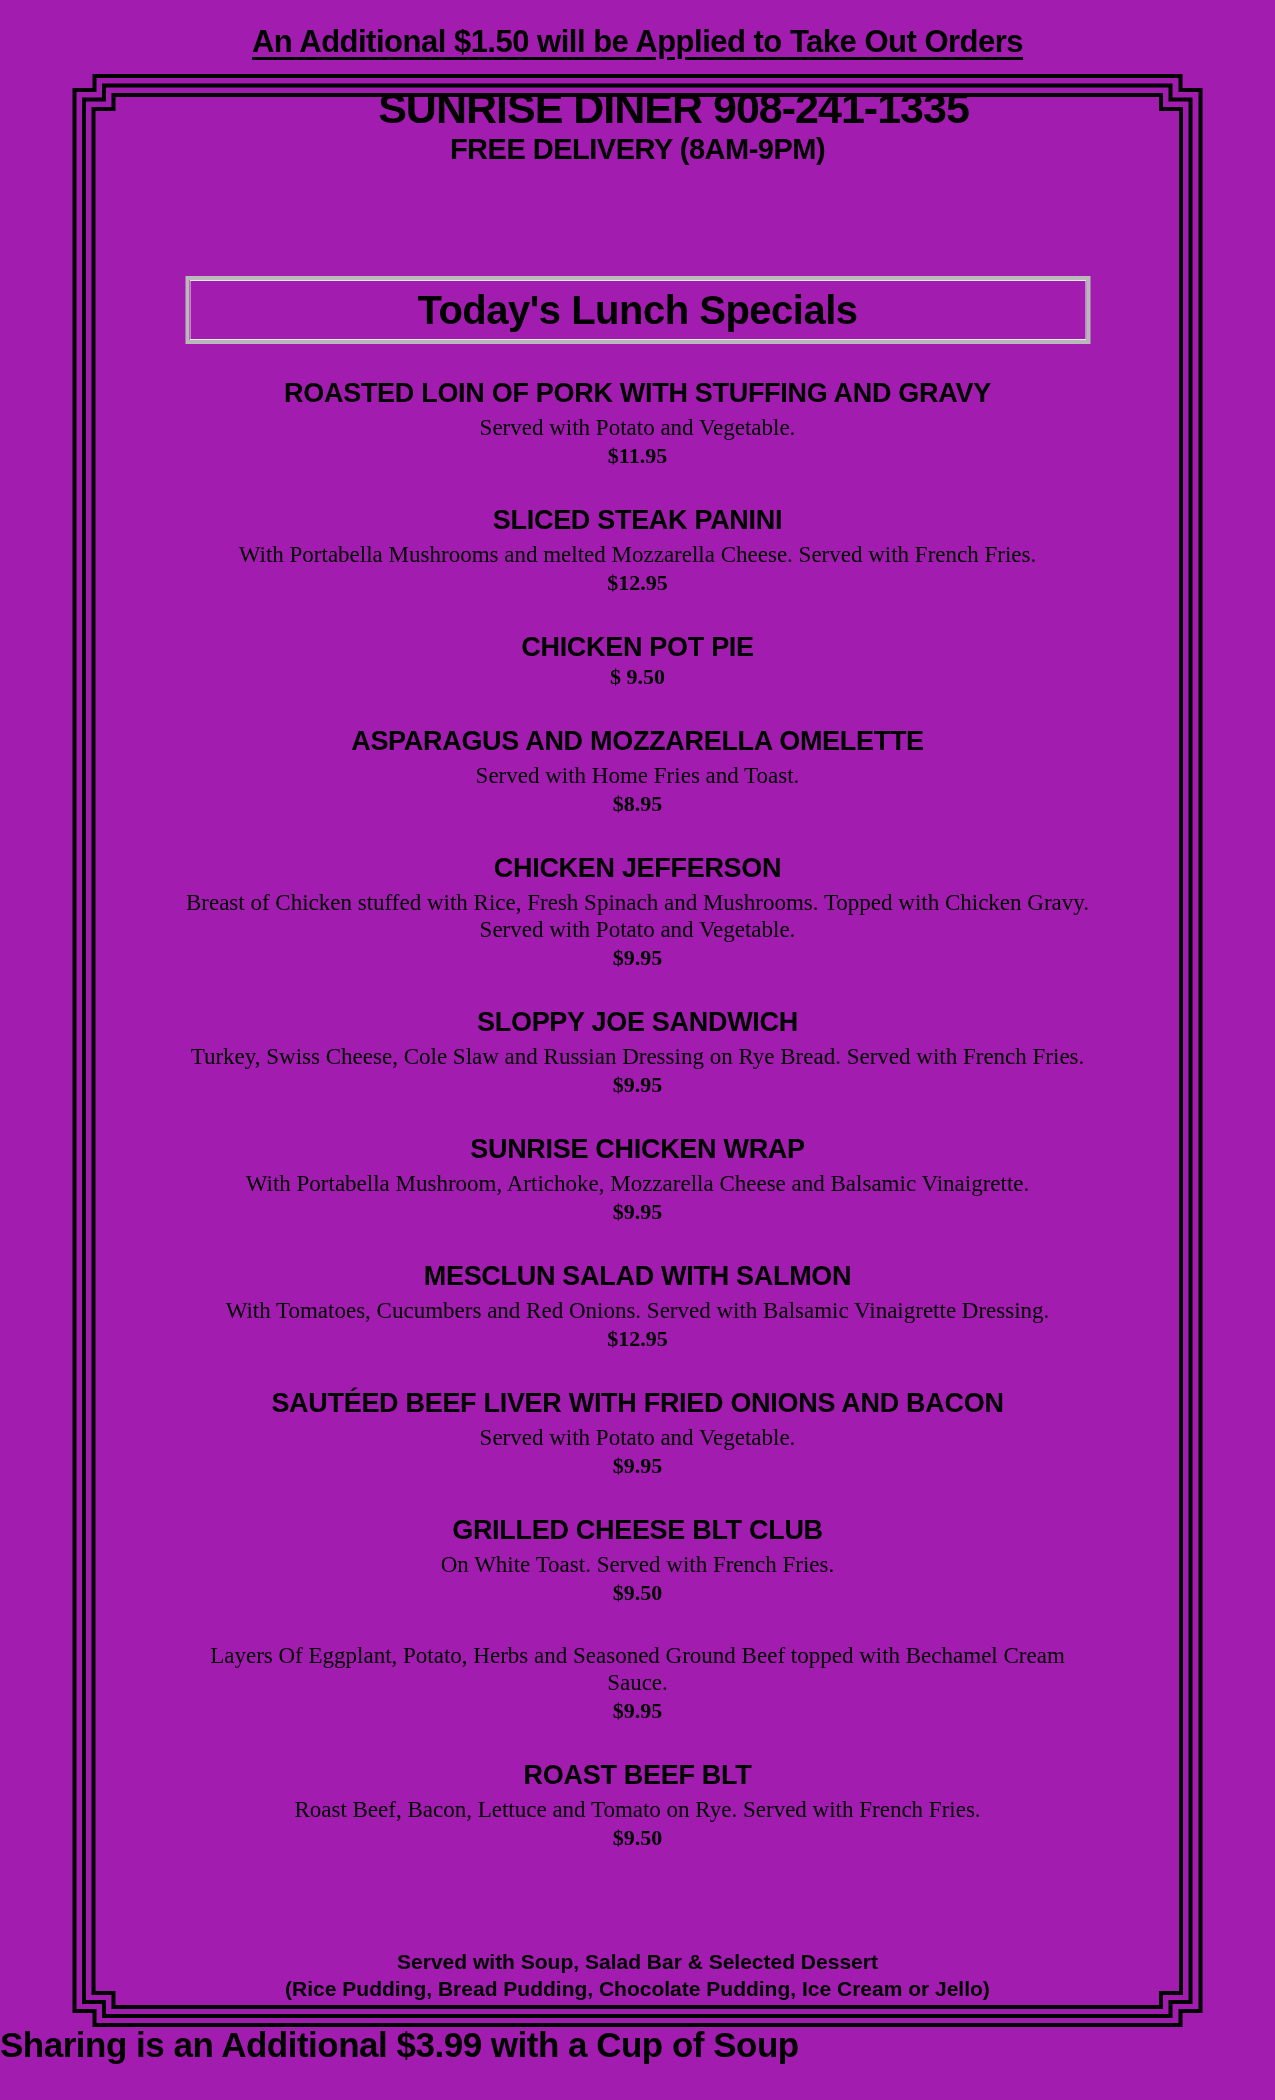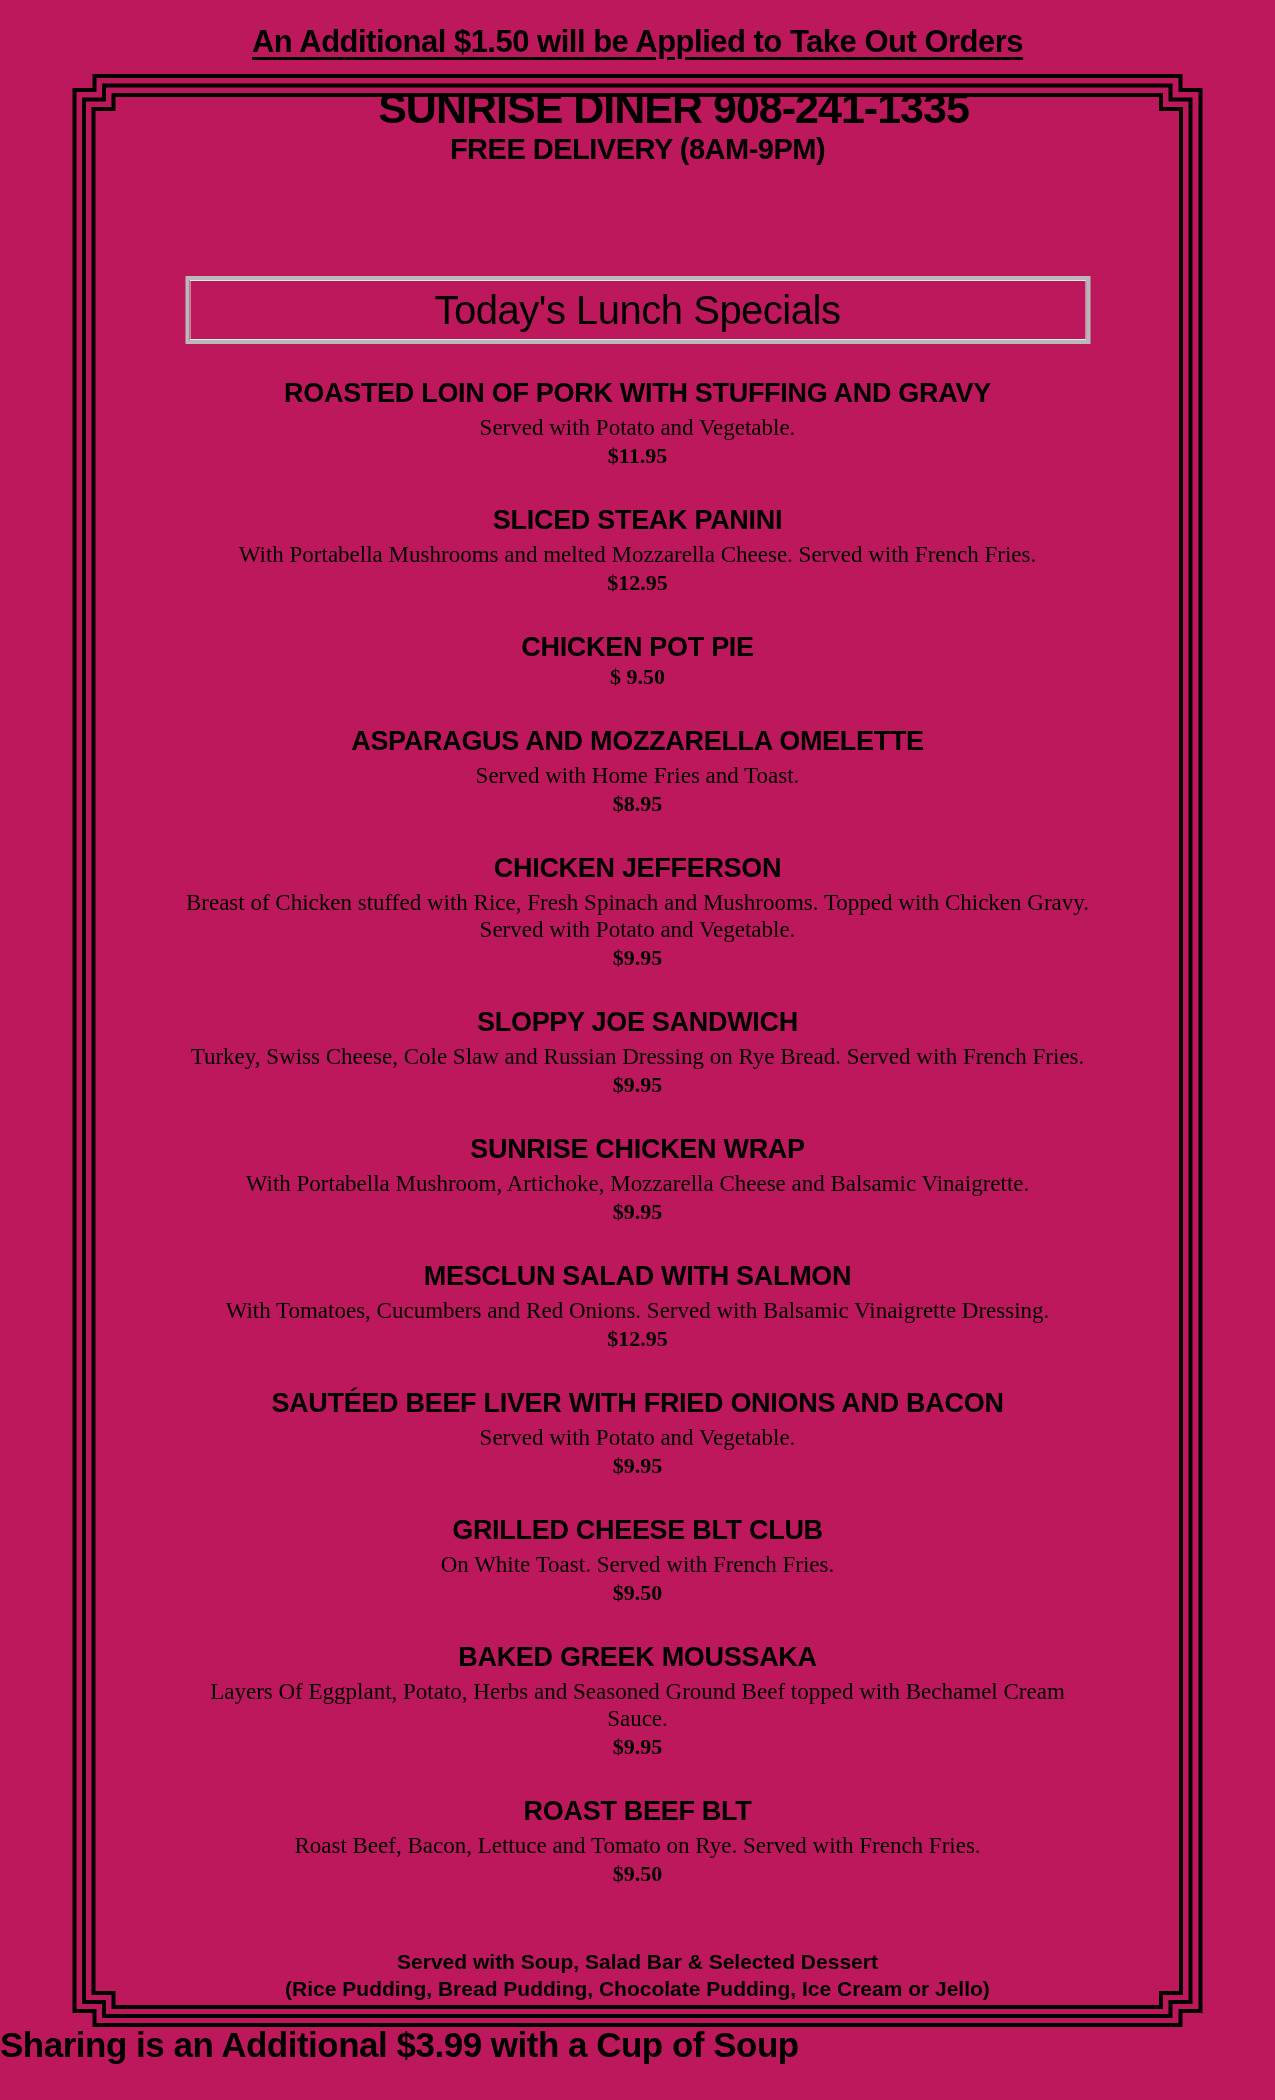--- a/index.html
+++ b/index.html
@@ -1,19 +1,19 @@
 <!DOCTYPE html>
 <html><head>
 <meta charset="utf-8">
 <style>
   html,body{margin:0;padding:0;background:#ffffff;}
   .page{
     position:relative;
     width:1275px;height:2100px;
-    background:#be185d;
+    background:#a21caf;
     font-family:"Liberation Sans", sans-serif;
     color:#000000;
     overflow:hidden;
   }
   .takeout-note{
     position:absolute;top:24px;left:0;width:100%;
     text-align:center;
     font-size:31px;font-weight:bold;
     text-decoration:underline;
     text-decoration-thickness:3px;
@@ -35,21 +35,21 @@
     letter-spacing:-0.5px;
   }
   .specials-box{
     position:absolute;top:276px;left:50%;transform:translateX(-50%);
     width:897px;height:60px;
     border:4px solid #b9b9b9;
     box-shadow:inset 0 0 0 1px #e8e8e8;
     display:flex;align-items:center;justify-content:center;
   }
   .specials-title{
-    font-size:40px;font-weight:normal;
+    font-size:40px;font-weight:bold;
     letter-spacing:-0.5px;
   }
   .menu-list{
     position:absolute;top:378px;left:0;width:100%;
   }
   .menu-item{margin-bottom:36px;text-align:center;}
   .item-name{
     font-size:27px;font-weight:bold;line-height:30px;
     letter-spacing:-0.3px;
   }
@@ -152,21 +152,20 @@
       <div class="item-price">$9.95</div>
     </div>
 
     <div class="menu-item">
       <div class="item-name">GRILLED CHEESE BLT CLUB</div>
       <div class="item-desc">On White Toast.  Served with French Fries.</div>
       <div class="item-price">$9.50</div>
     </div>
 
     <div class="menu-item">
-      <div class="item-name">BAKED GREEK MOUSSAKA</div>
       <div class="item-desc">Layers Of Eggplant, Potato, Herbs and Seasoned Ground Beef topped with Bechamel Cream Sauce.</div>
       <div class="item-price">$9.95</div>
     </div>
 
     <div class="menu-item">
       <div class="item-name">ROAST BEEF BLT</div>
       <div class="item-desc">Roast Beef, Bacon, Lettuce and Tomato on Rye.  Served with French Fries.</div>
       <div class="item-price">$9.50</div>
     </div>
   </div>

